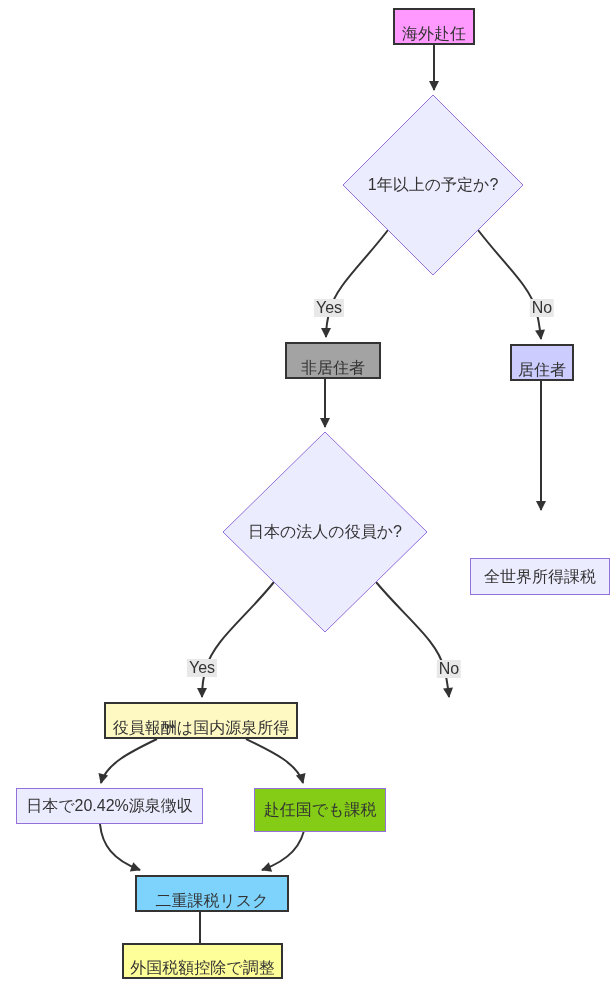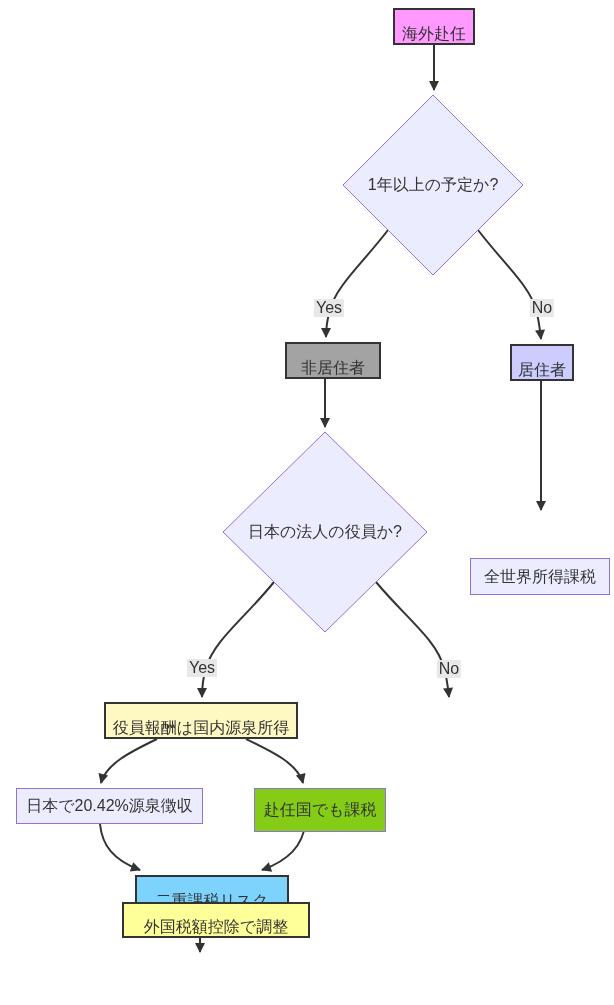--- a/index.html
+++ b/index.html
@@ -124,21 +124,21 @@
   </div>
 
   <div class="node n-default" style="left: 240px; top: 788px; width: 132px; height: 44px; background-color: #84cc16; border-color: rgb(147, 112, 219); margin-left: 14px;">
     <span>赴任国でも課税</span>
   </div>
 
   <div class="node n-styled" style="left: 135px; top: 875px; width: 154px; height: 37px; background-color: #7dd3fc; border-color: rgb(51, 51, 51);">
     <span>二重課税リスク</span>
   </div>
 
-  <div class="node n-styled" style="left: 122px; top: 902px; width: 188px; height: 36px; background-color: rgb(255, 255, 153); border-color: rgb(51, 51, 51);">
+  <div class="node n-styled" style="left: 122px; top: 943px; width: 161px; height: 36px; background-color: rgb(255, 255, 153); border-color: rgb(51, 51, 51);">
     <span>外国税額控除で調整</span>
   </div>
 
   <div class="diamond-label" style="left:433px; top:185px;">1年以上の予定か?</div>
   <div class="diamond-label" style="left:325px; top:532px;">日本の法人の役員か?</div>
 
   <div class="edge-label" style="left:329px; top:308px;">Yes</div>
   <div class="edge-label" style="left:542px; top:308px;">No</div>
   <div class="edge-label" style="left:202px; top:668px;">Yes</div>
   <div class="edge-label" style="left:449px; top:669px;">No</div>

